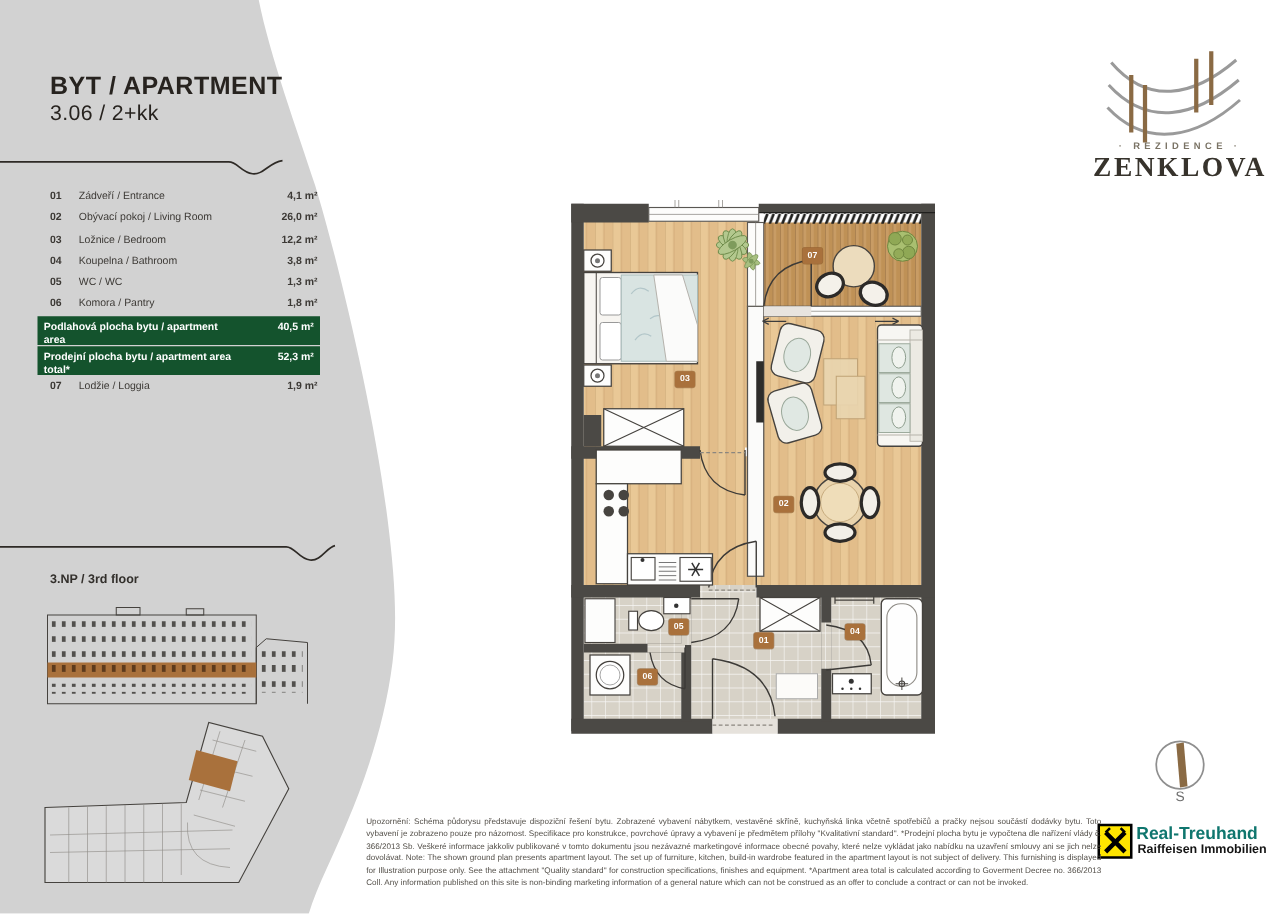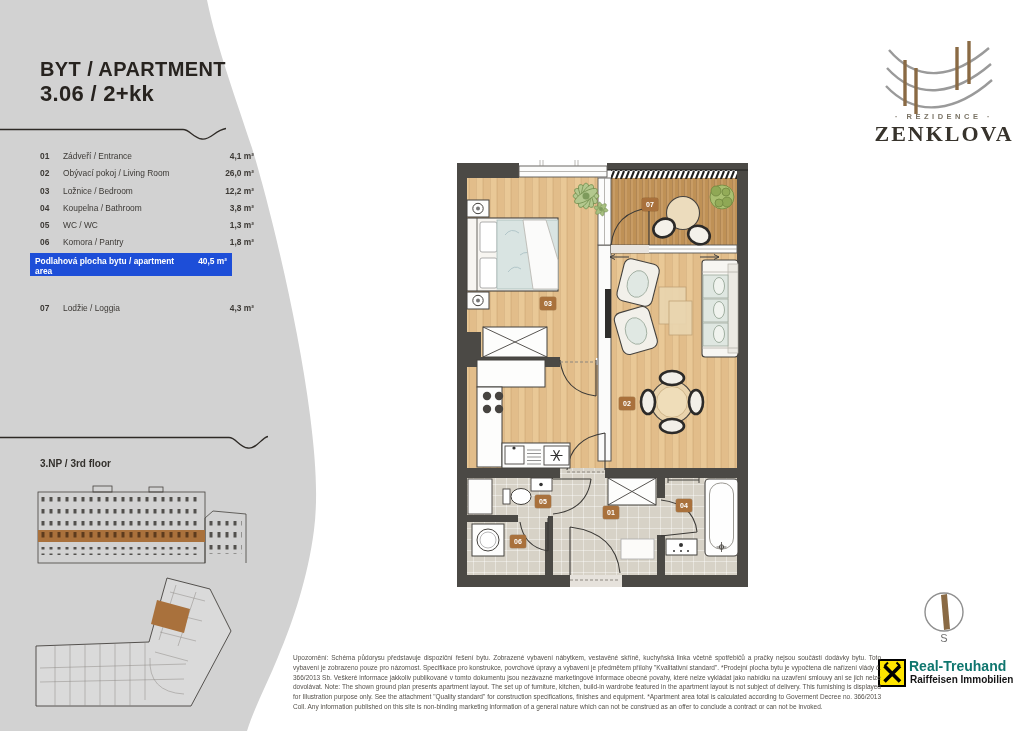--- a/index.html
+++ b/index.html
@@ -1,26 +1,26 @@
 <!DOCTYPE html>
 <html><head>
 <meta charset="utf-8">
 <style>
   html,body{margin:0;padding:0;background:#fff;}
   .page{position:relative;width:1024px;height:731px;background:#ffffff;overflow:hidden;
         font-family:"Liberation Sans",sans-serif;-webkit-font-smoothing:antialiased;}
   svg.bg{position:absolute;left:0;top:0;}
   .abs{position:absolute;text-align:center;}
   .title1{left:40px;top:58px;font-size:20px;font-weight:800;letter-spacing:.4px;color:#27231f;}
-  .title2{left:40px;top:81px;font-size:22px;font-weight:700;letter-spacing:.3px;color:#27231f;}
+  .title2{left:40px;top:81px;font-size:17px;font-weight:400;letter-spacing:.3px;color:#27231f;}
   .trow{position:absolute;left:30px;width:226px;height:17px;font-size:8.4px;color:#3c3935;}
   .tnum{position:absolute;left:10px;top:0;font-weight:700;}
   .tname{position:absolute;left:33px;top:0;}
   .tarea{position:absolute;right:2px;top:0;font-weight:700;text-align:center;}
-  .hrow{position:absolute;left:30px;width:202px;height:23px;background:#1d4ed8;color:#ffffff;
+  .hrow{position:absolute;left:30px;width:226px;height:23px;background:#14532d;color:#ffffff;
         font-size:8.4px;font-weight:700;}
   .hname{position:absolute;left:5px;top:2.5px;width:158px;line-height:1.2;}
   .harea{position:absolute;right:5px;top:2.5px;}
   .floorlabel{left:40px;top:458px;font-size:10px;font-weight:700;color:#33302c;}
   .chip{position:absolute;width:16px;height:13px;background:#a9713c;border-radius:2px;color:#fff;
         font-size:7px;font-weight:700;display:flex;align-items:center;justify-content:center;
         box-shadow:0 0 0 .5px rgba(110,65,20,.45);}
   .logo-top{left:868px;top:112px;width:152px;text-align:center;font-size:7.5px;letter-spacing:3.5px;
         color:#7a7365;font-weight:700;}
   .logo-name{left:856px;top:121px;width:176px;text-align:center;font-family:"Liberation Serif",serif;
@@ -337,24 +337,28 @@
 </div>
 <div class="trow" style="top:237px">
   <span class="tnum">06</span>
   <span class="tname">Komora / Pantry</span>
   <span class="tarea">1,8 m²</span>
 </div>
 <div class="hrow" style="top:253px">
   <span class="hname">Podlahová plocha bytu / apartment area</span>
   <span class="harea">40,5 m²</span>
 </div>
+<div class="hrow" style="top:277px">
+  <span class="hname">Prodejní plocha bytu / apartment area total*</span>
+  <span class="harea">52,3 m²</span>
+</div>
 <div class="trow" style="top:303px">
   <span class="tnum">07</span>
   <span class="tname">Lodžie / Loggia</span>
-  <span class="tarea">4,3 m²</span>
+  <span class="tarea">1,9 m²</span>
 </div>
 
 <div class="abs floorlabel">3.NP / 3rd floor</div>
 
 <div class="chip" style="left:603px;top:506px">01</div>
 <div class="chip" style="left:619px;top:397px">02</div>
 <div class="chip" style="left:540px;top:297px">03</div>
 <div class="chip" style="left:676px;top:499px">04</div>
 <div class="chip" style="left:535px;top:495px">05</div>
 <div class="chip" style="left:510px;top:535px">06</div>

